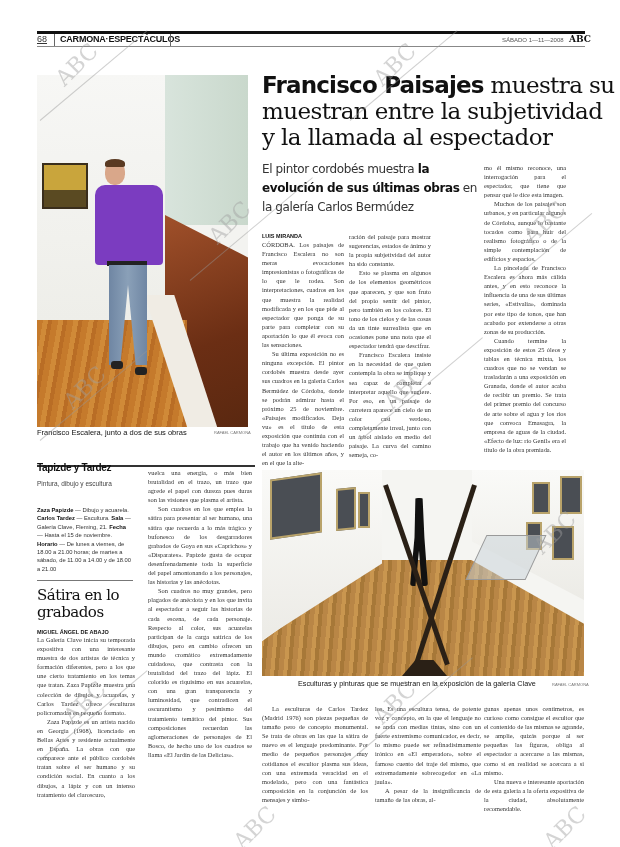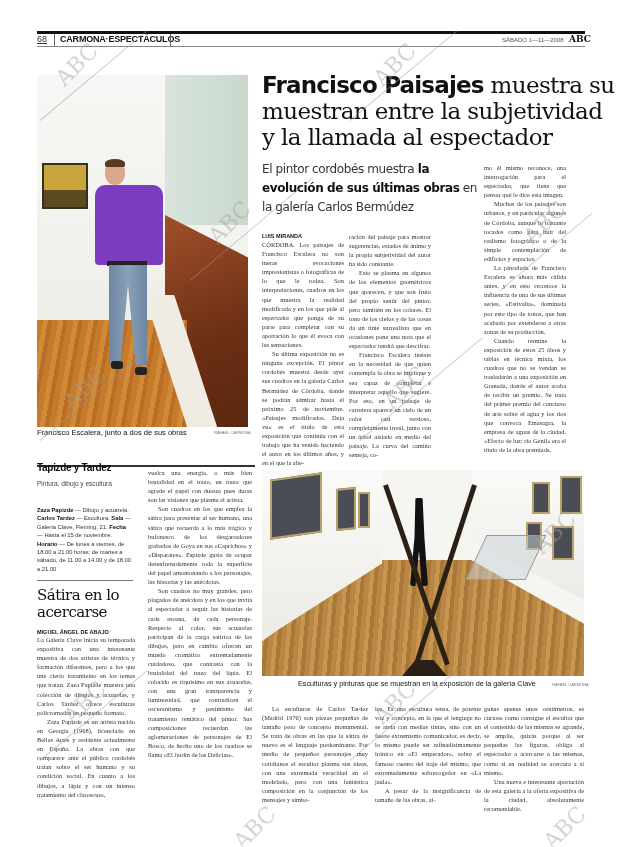--- a/index.html
+++ b/index.html
@@ -141,21 +141,21 @@
 <div class="abs info-title">Tapizde y Tardez</div>
 <div class="abs info-body">
   <b>Zaza Papizde</b> — <span>Dibujo y acuarela.</span>
   <b>Carlos Tardez</b> — <span>Escultura.</span>
   <b>Sala</b> — <span>Galería Clave, Fleming, 21.</span>
   <b>Fecha</b> — <span>Hasta el 15 de noviembre.</span>
   <b>Horario</b> — <span>De lunes a viernes, de 18.00 a 21.00 horas; de martes a sábado, de 11.00 a 14.00 y de 18.00 a 21.00</span>
 </div>
 <div class="abs info-rule"></div>
 
-<div class="abs sub-title">Sátira en lo acercarse</div>
+<div class="abs sub-title">Sátira en lo grabados</div>
 <div class="abs sub-byline">MIGUEL ÁNGEL DE ABAJO</div>
 
 <div class="abs col col4">
   <p class="first">La Galería Clave inicia su temporada expositiva con una interesante muestra de dos artistas de técnica y formación diferentes, pero a los que une cierto tratamiento en los temas que tratan. Zaza Papizde muestra una colección de dibujos y acuarelas, y Carlos Tardez ofrece esculturas policromadas en pequeño formato.</p>
   <p>Zaza Papizde es un artista nacido en Georgia (1968), licenciado en Bellas Artes y residente actualmente en España. La obras con que comparece ante el público cordobés tratan sobre el ser humano y su condición social. En cuanto a los dibujos, a lápiz y con un intenso tratamiento del claroscuro,</p>
 </div>
 <div class="abs col col5">
   <p class="first">vuelca una energía, o más bien brutalidad en el trazo, un trazo que agrede el papel con dureza pues duras son las visiones que plasma el artista.</p>
   <p>Son cuadros en los que emplea la sátira para presentar al ser humano, una sátira que recuerda a lo más trágico y bufonesco de los desgarradores grabados de Goya en sus «Caprichos» y «Disparates». Papizde gusta de ocupar desenfrenadamente toda la superficie del papel amontonando a los personajes, las historias y las anécdotas.</p>
   <p>Son cuadros no muy grandes, pero plagados de anécdota y en los que invita al espectador a seguir las historias de cada escena, de cada personaje. Respecto al color, sus acuarelas participan de la carga satírica de los dibujos, pero en cambio ofrecen un mundo cromático extremadamente cuidadoso, que contrasta con la brutalidad del trazo del lápiz. El colorido es riquísimo en sus acuarelas, con una gran transparencia y luminosidad, que contradicen el oscurantismo y pesimismo del tratamiento temático del pintor. Sus composiciones recuerdan las aglomeraciones de personajes de El Bosco, de hecho uno de los cuadros se llama «El Jardín de las Delicias».</p>

